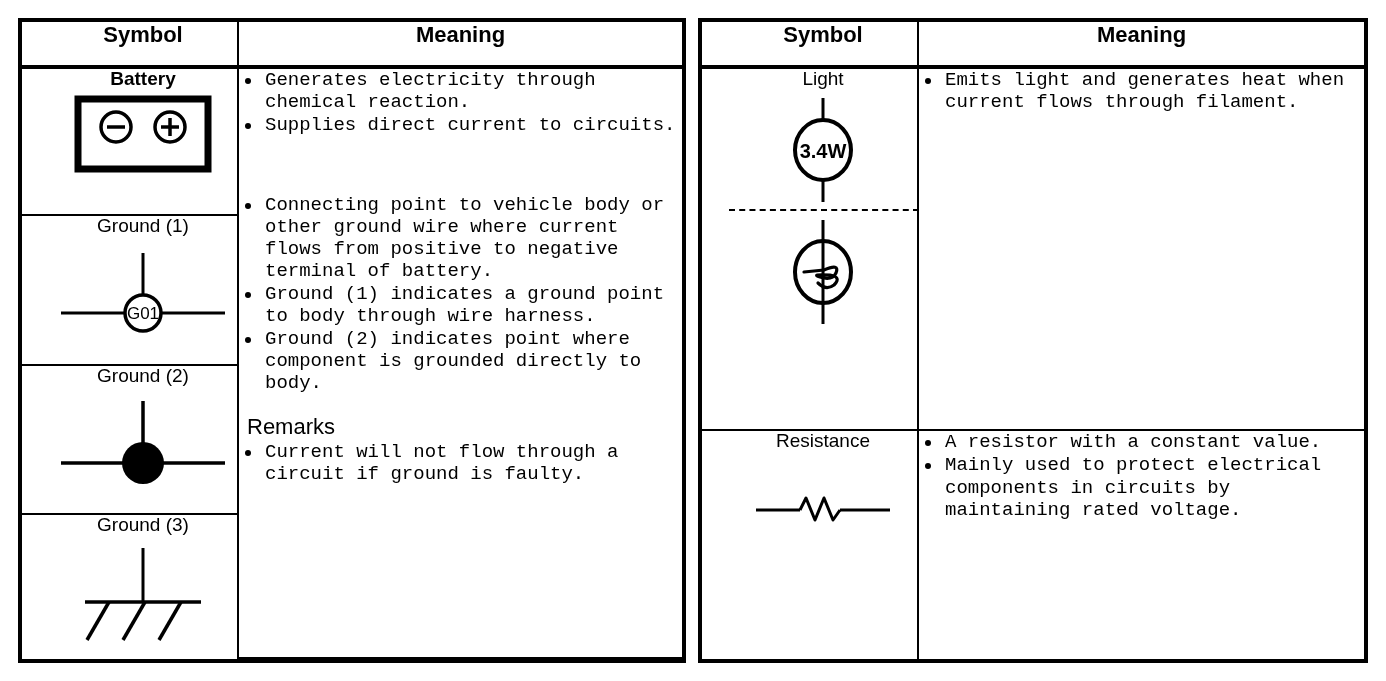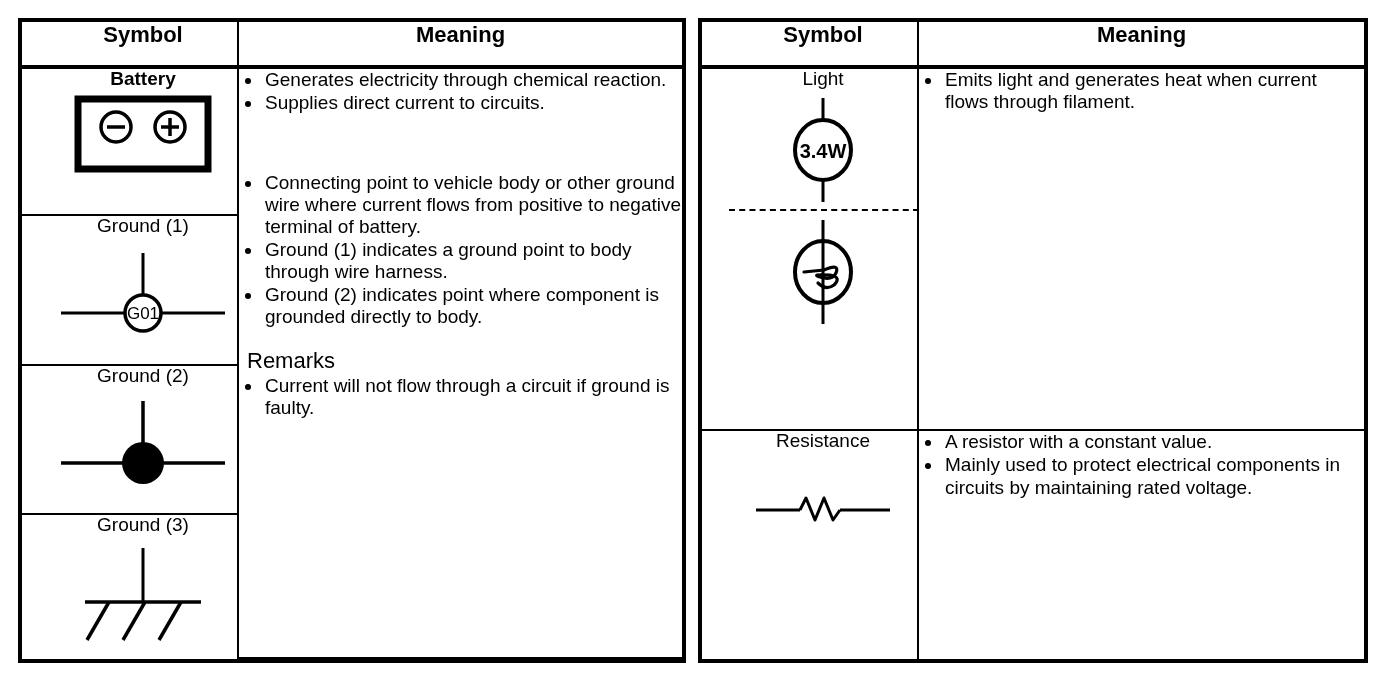--- a/index.html
+++ b/index.html
@@ -92,20 +92,21 @@
   }
   ul.bullets {
     list-style: none;
     margin: 0;
     padding: 0;
   }
   ul.bullets li {
     position: relative;
     padding-left: 26px;
     margin-bottom: 1px;
+    font-family: Liberation Mono, monospace;
   }
   ul.bullets li::before {
     content: "";
     position: absolute;
     left: 6px;
     top: 9px;
     width: 6px;
     height: 6px;
     background: #000;
     border-radius: 50%;

